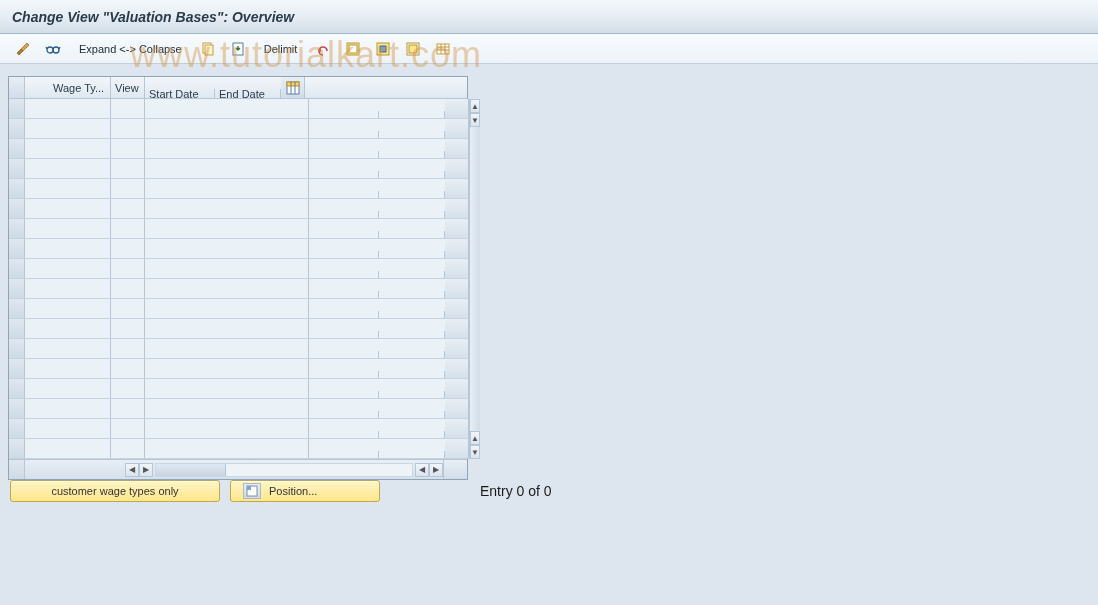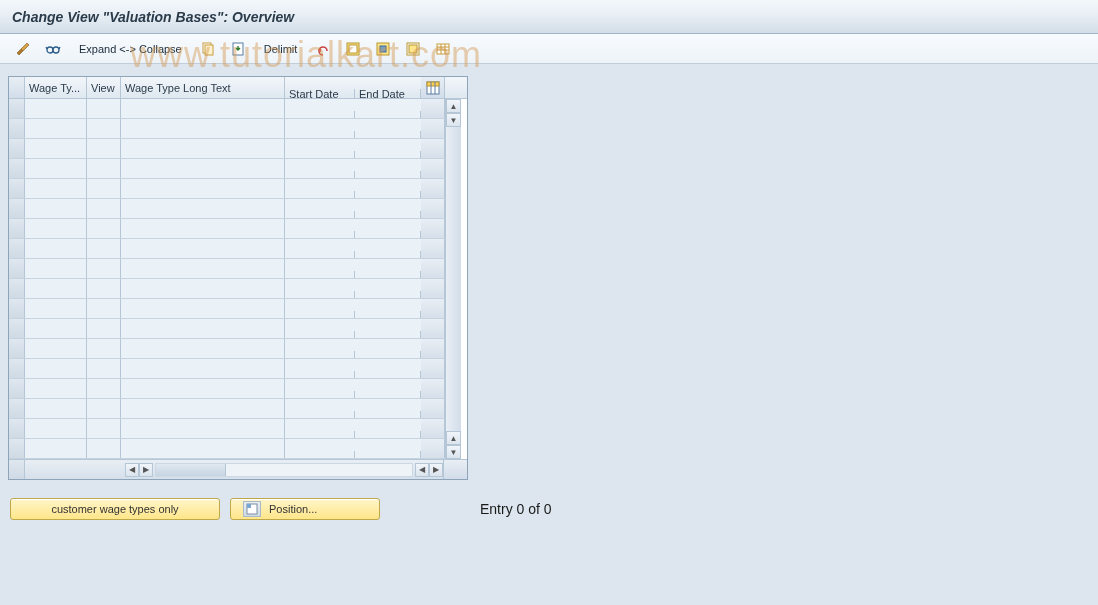--- a/index.html
+++ b/index.html
@@ -60,21 +60,21 @@
     border-bottom: 1px solid #b5c6d6;
   }
   .hcell, .dcell, .sel-cell, .cfg-cell {
     border-right: 1px solid #b5c6d6;
     display: flex; align-items: center;
     padding: 0 4px;
     overflow: hidden; white-space: nowrap;
   }
   .hcell { font-size: 11px; color: #2b3b4a; }
   .col-sel   { width: 16px; padding:0; background: linear-gradient(#e8eef4,#d2ddea); }
-  .col-wage  { width: 62px; }
+  .col-wage  { width: 62px; margin-left: 24px; }
   .col-info  { width: 34px; }
   .col-long  { width: 164px; }
   .col-start { width: 70px; margin-top: 12px; }
   .col-end   { width: 66px; margin-top: 12px; }
   .col-cfg   { width: 24px; padding:0; justify-content:center; background: linear-gradient(#e8eef4,#d2ddea); }
   .grid-body {
     display: flex;
     height: 360px;
   }
   .grid-rows { flex: 0 0 auto; }
@@ -100,21 +100,20 @@
     display:flex;
     border-top:1px solid #b5c6d6;
     background: linear-gradient(#e8eef4,#d6e0eb);
   }
   .grid-footer .spacer-left { width: 116px; display:flex; }
   .grid-footer .hscroll { flex:1; display:flex; align-items:center; }
   .grid-footer .arrow-h { width:14px; height:14px; background:linear-gradient(#f0f5fa,#dbe4ee); border:1px solid #b5c6d6; display:flex;align-items:center;justify-content:center;font-size:8px;color:#555;}
   .grid-footer .htrack { flex:1; height:14px; background:#eef3f8; border:1px solid #cbd8e3; margin:0 2px; position:relative;}
   .grid-footer .hthumb { position:absolute; left:0; top:0; height:100%; width:70px; background:linear-gradient(#dfe8f1,#c7d5e2); border-right:1px solid #b5c6d6;}
   .bottom-controls {
-    margin-top: 18px;
     display:flex; align-items:center; gap:10px;
     padding-left: 2px;
   }
   .yellow-btn {
     height: 22px;
     min-width: 210px;
     padding: 0 12px;
     background: linear-gradient(#fff5c8, #ffe68a);
     border: 1px solid #bfa84a;
     border-radius: 3px;
@@ -212,21 +211,20 @@
 
 <div class="main-area">
   <div class="watermark">www.tutorialkart.com</div>
 
   <div class="grid-wrap">
 
     <div class="grid-header-row">
       <div class="hcell col-sel"></div>
       <div class="hcell col-wage">Wage Ty...</div>
       <div class="hcell col-info">View</div>
-      <div class="hcell col-long">Wage Type Long Text</div>
       <div class="hcell col-start">Start Date</div>
       <div class="hcell col-end">End Date</div>
       <div class="hcell col-cfg">
         <svg class="svg-icon" style="width:14px;height:14px" viewBox="0 0 14 14">
           <rect x="1" y="1" width="12" height="12" fill="#fff" stroke="#5b7da0"></rect>
           <rect x="1" y="1" width="12" height="4" fill="#ffcf5a" stroke="#b8962f"></rect>
           <path d="M5 1 v12 M9 1 v12" stroke="#5b7da0"></path>
         </svg>
       </div>
     </div>

